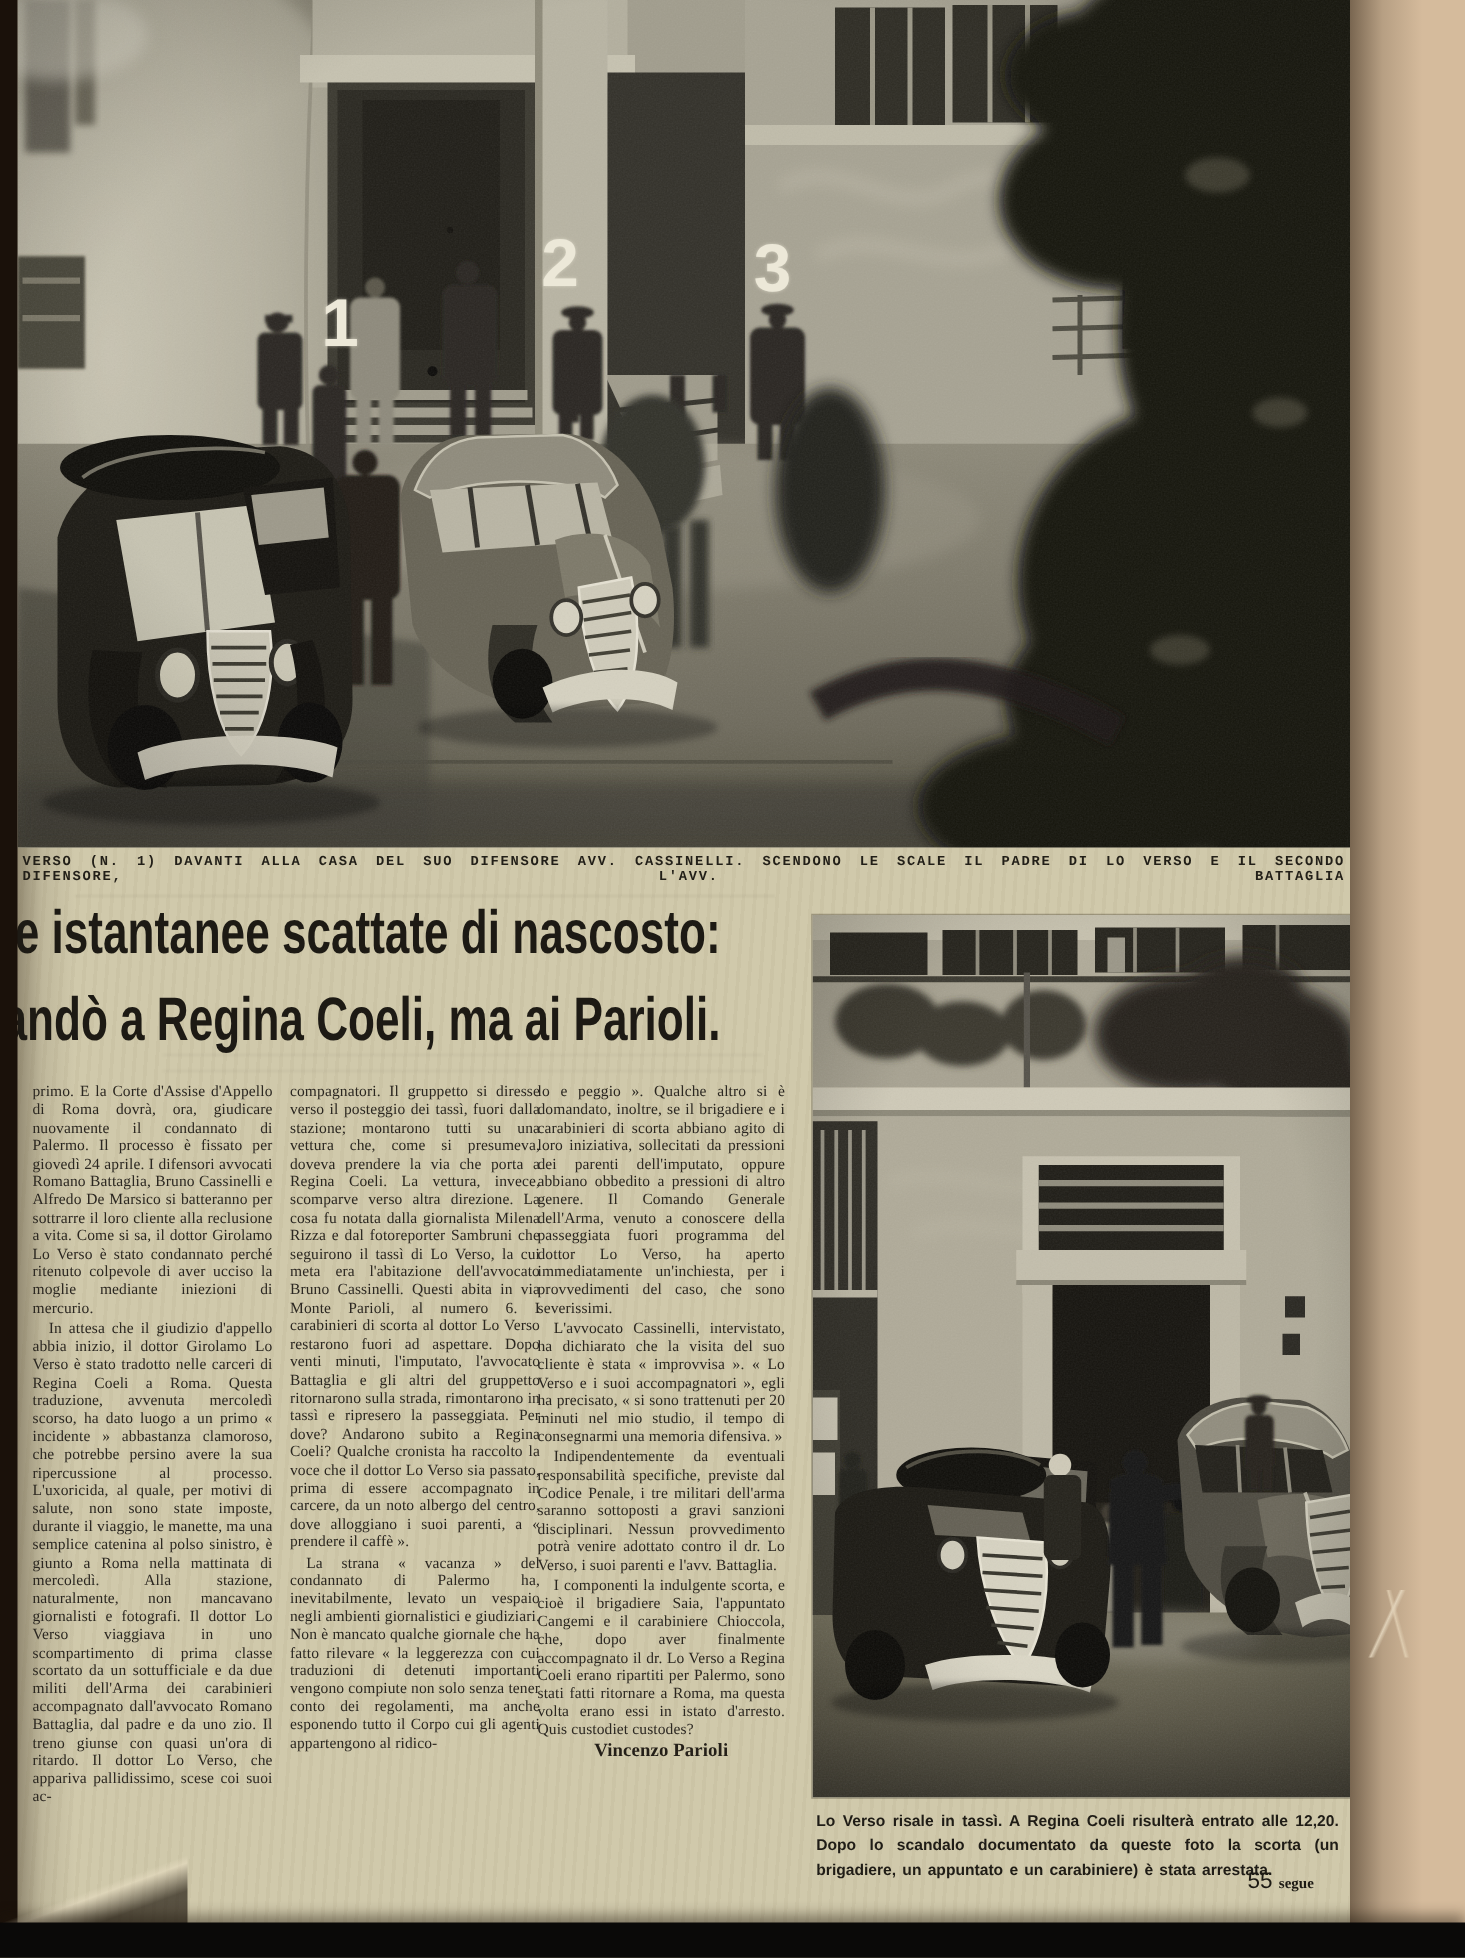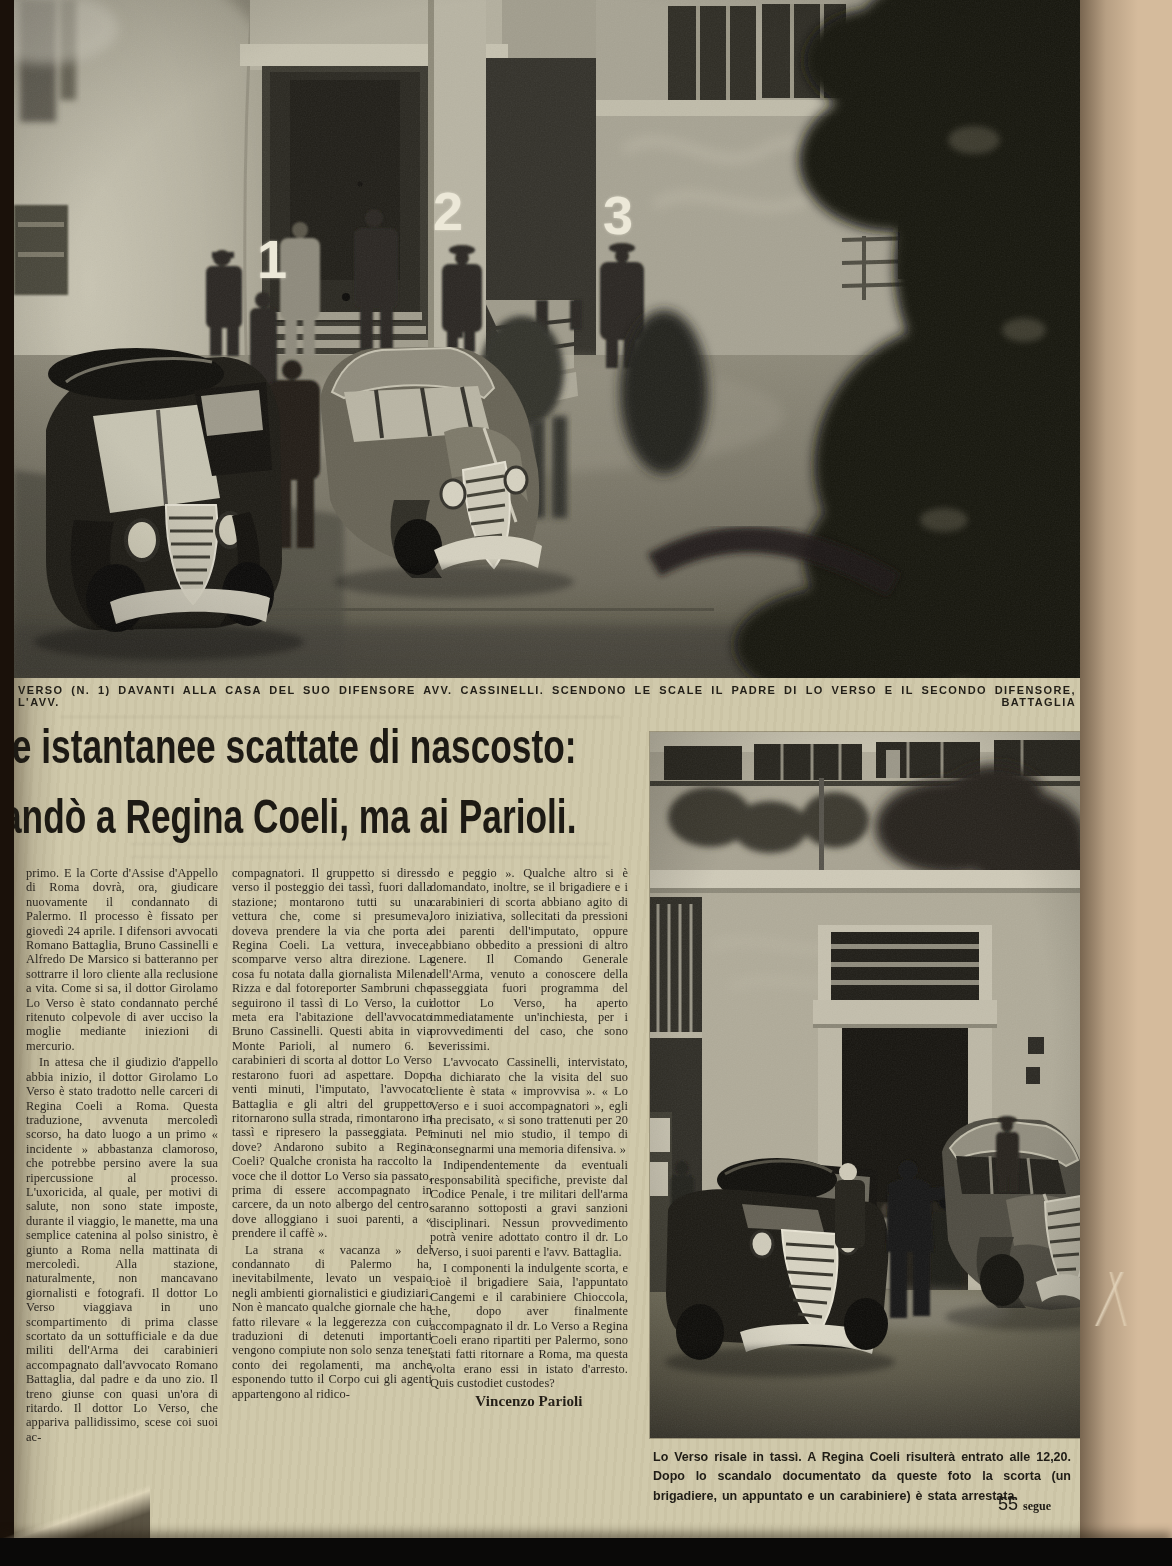--- a/index.html
+++ b/index.html
@@ -36,21 +36,21 @@
   
   .photo{position:absolute;overflow:hidden;}
   #photo1{left:14px;top:0;width:1070px;height:678px;background:#a19d8d;}
   #photo2{left:650px;top:732px;width:433px;height:706px;background:#b0ab99;
     box-shadow:0 0 0 1px rgba(60,52,36,.35);}
   .photo svg{position:absolute;inset:0;width:100%;height:100%;}
   .ovl-num{position:absolute;font-family:"Liberation Sans","DejaVu Sans",sans-serif;
     font-weight:bold;font-size:54px;color:#ece8d8;text-shadow:0 0 3px rgba(240,236,220,.6);line-height:1;}
   
   #caption1{position:absolute;left:18px;top:684px;width:1058px;
-    font-family:Liberation Sans, sans-serif;font-weight:bold;font-size:11px;
+    font-family:Liberation Mono, monospace;font-weight:bold;font-size:11px;
     letter-spacing:1.4px;word-spacing:3px;color:#221f18;text-align:justify;text-align-last:justify;
     white-space:normal;}
   .head-line{position:absolute;left:2px;font-family:"Liberation Sans","DejaVu Sans",sans-serif;
     font-weight:bold;font-size:49px;color:#1d1a14;white-space:nowrap;letter-spacing:0;
     transform:scaleX(.72);transform-origin:left top;line-height:1;}
   #head1{top:722px;}
   #head2{top:792px;}
   .bleed{position:absolute;pointer-events:none;opacity:.10;filter:blur(1px);
     background:repeating-linear-gradient(0deg,#6b6350 0 2px,transparent 2px 13px);}
   #bleed-a{left:60px;top:708px;width:560px;height:10px;}

